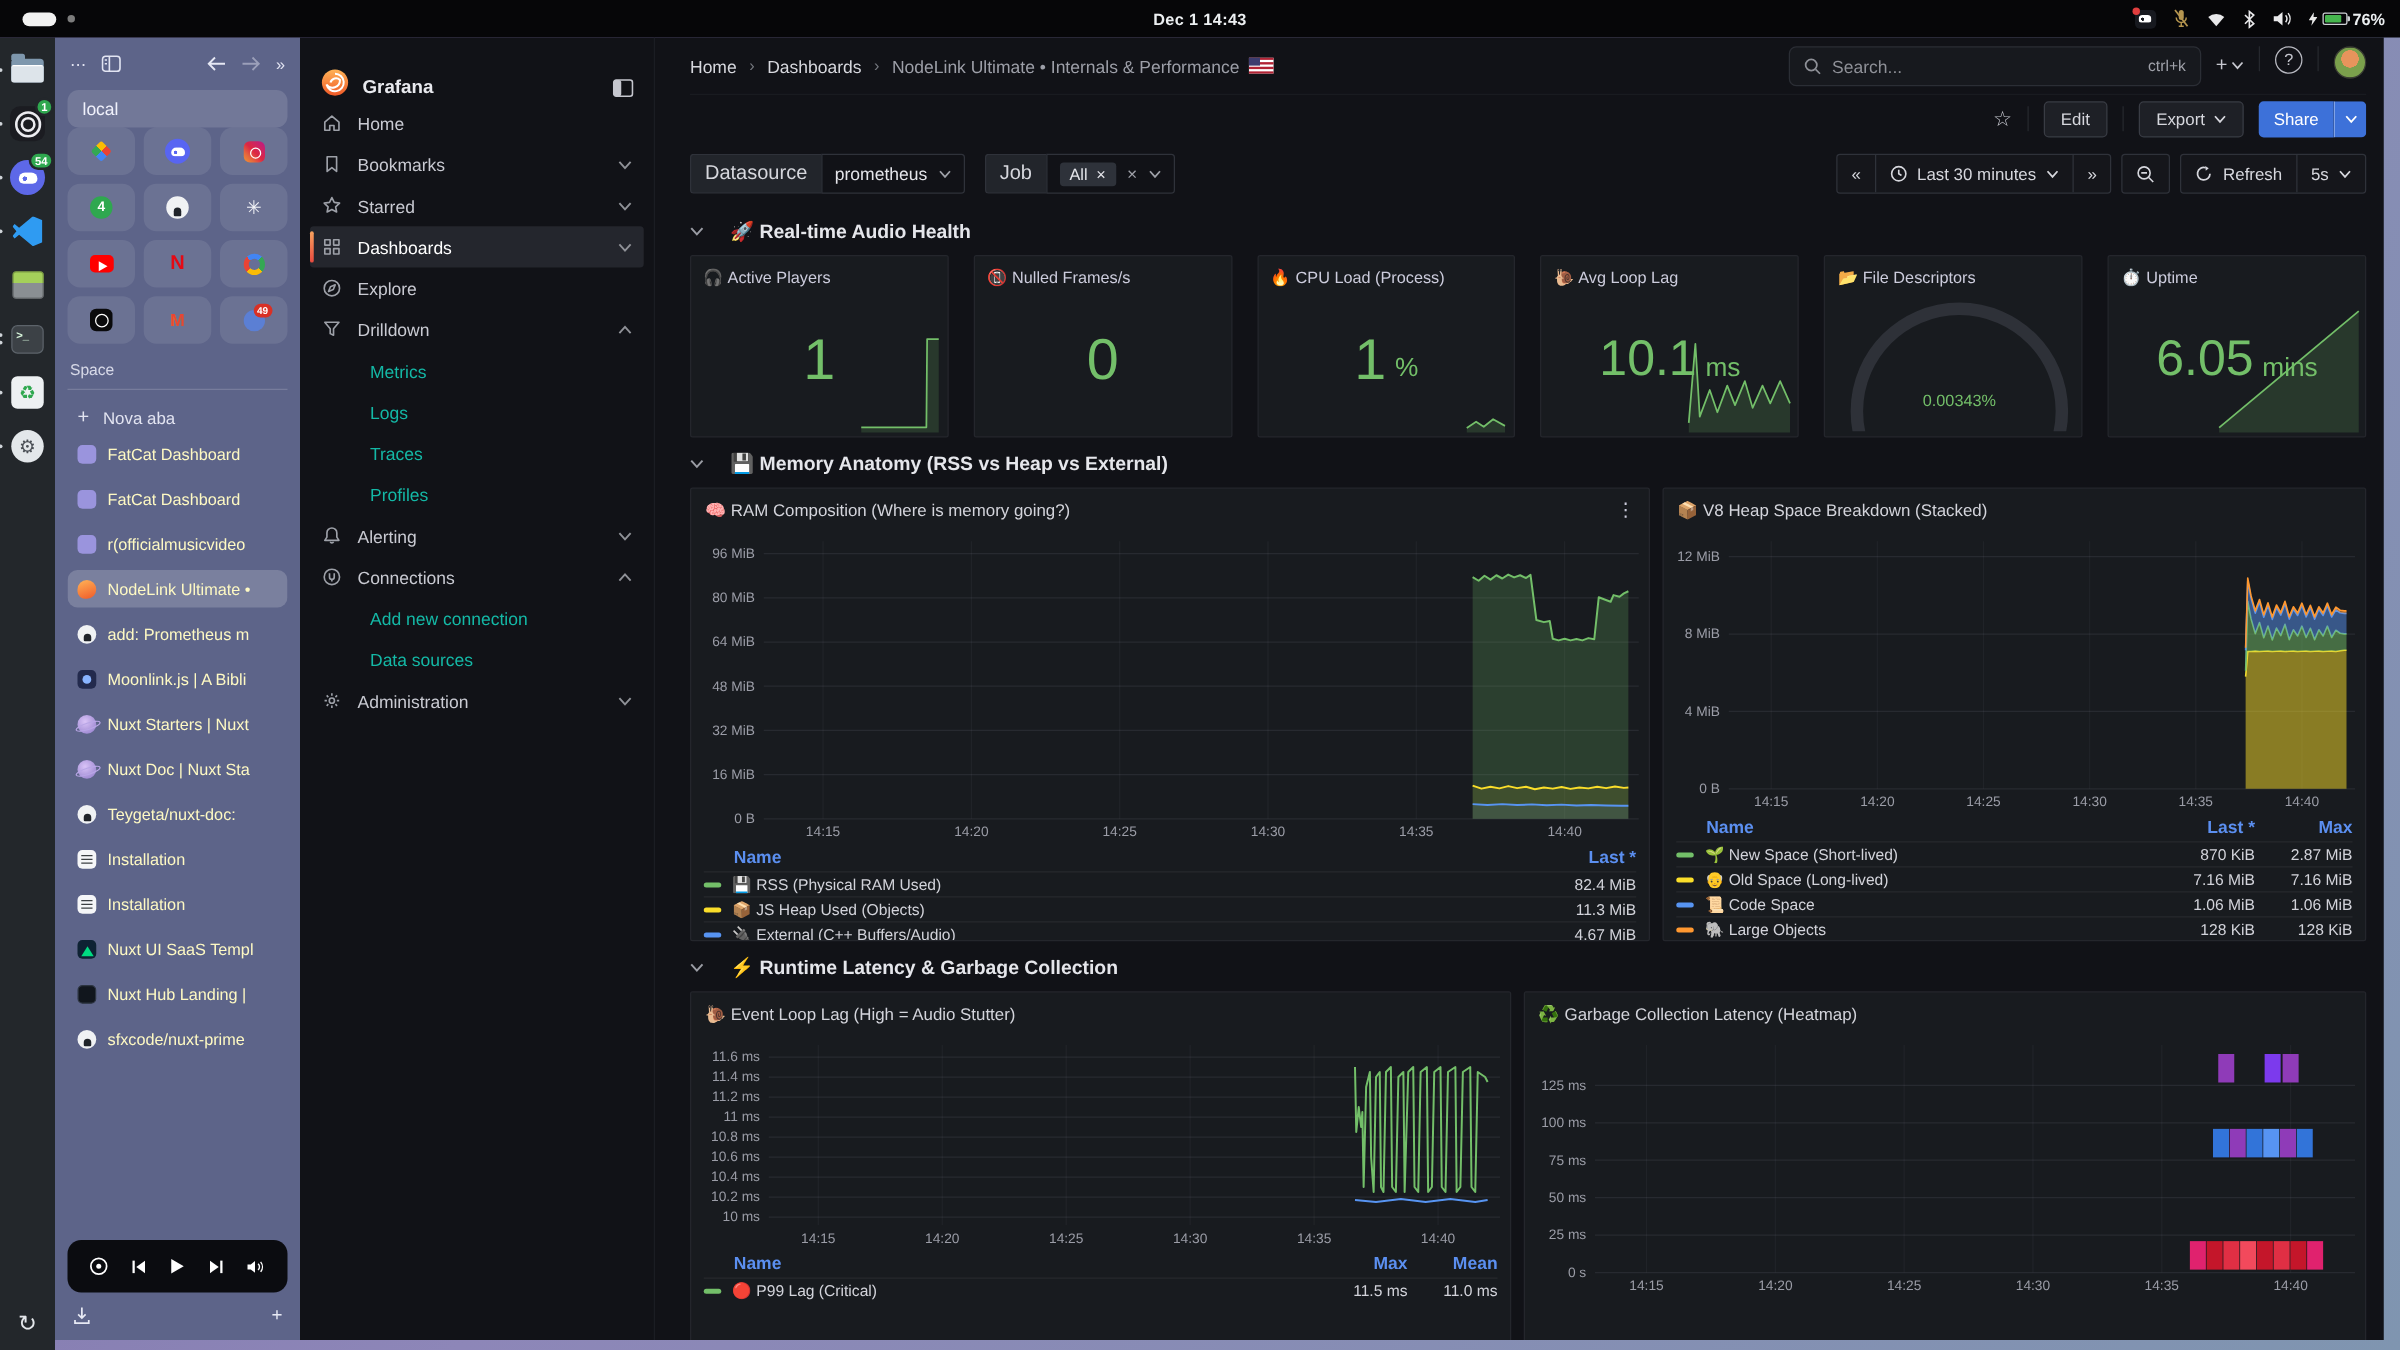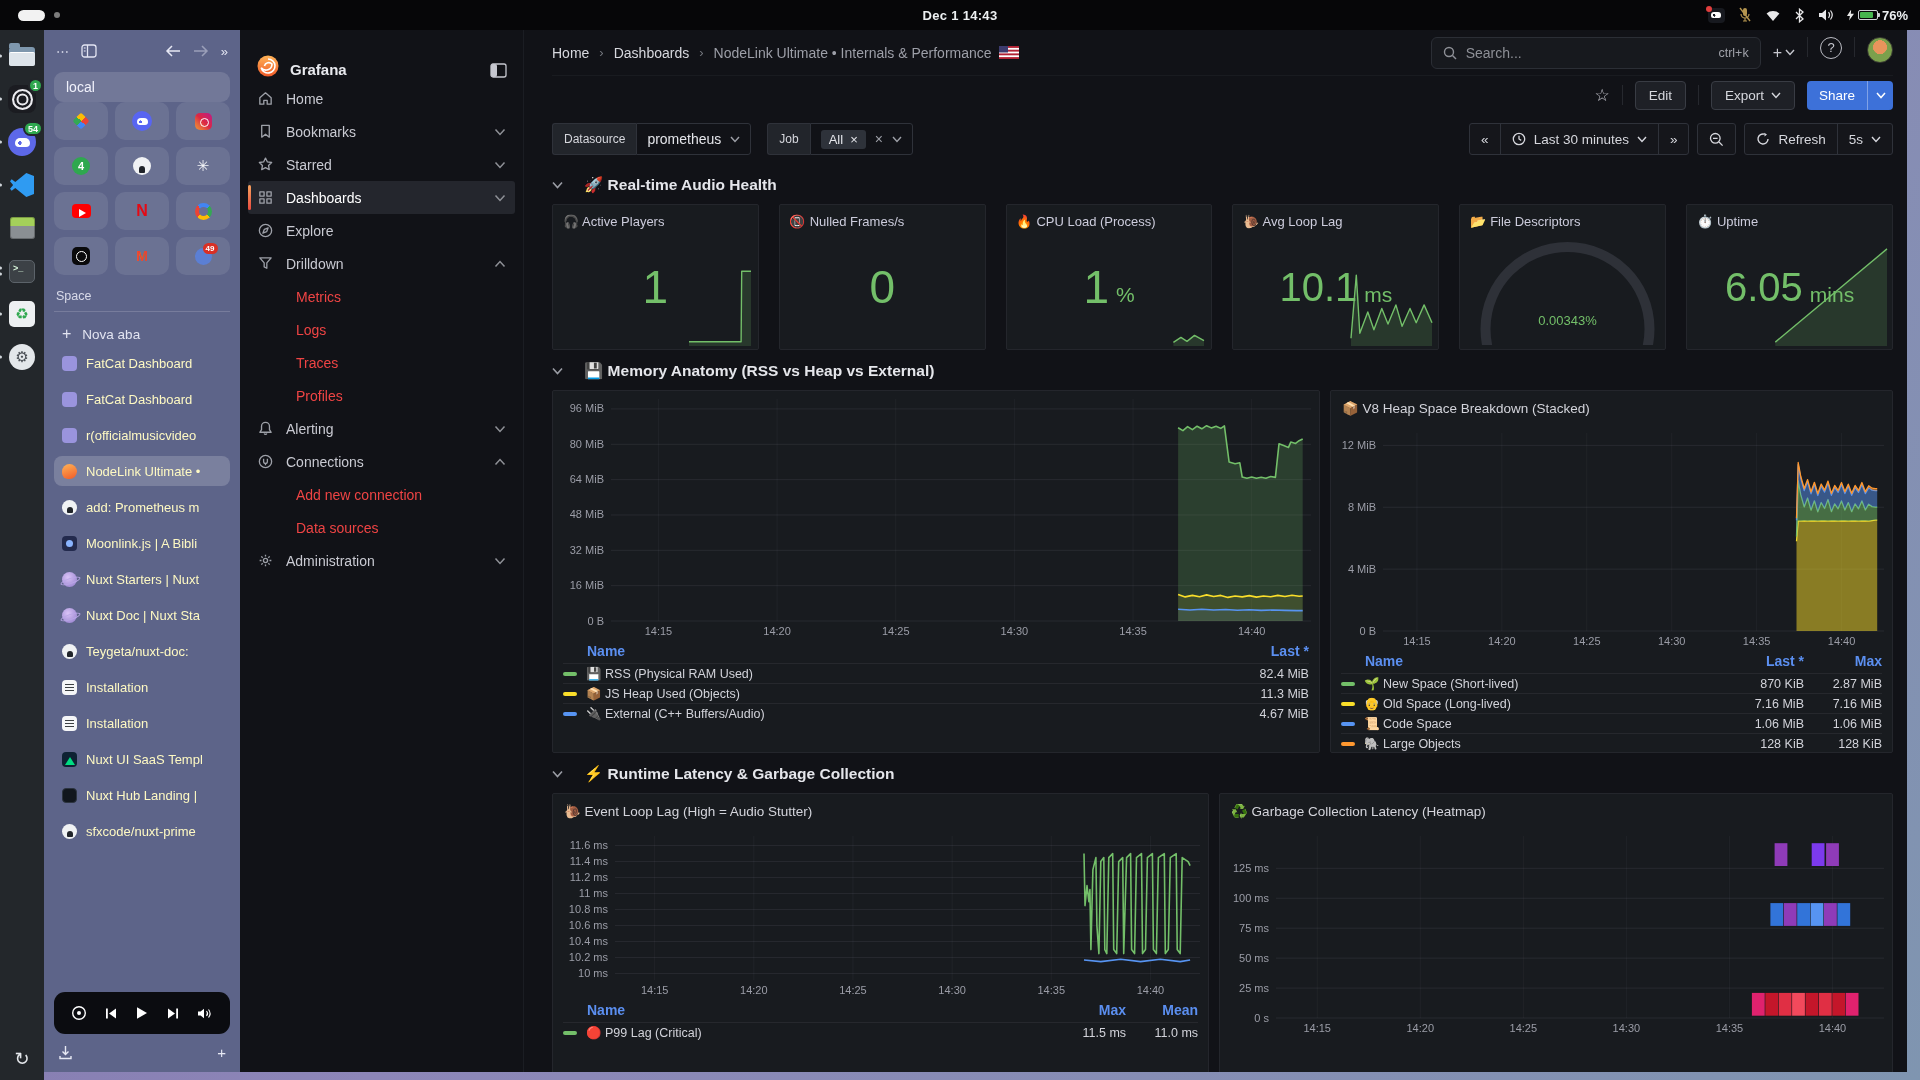--- a/index.html
+++ b/index.html
@@ -102,42 +102,42 @@
 
 .gwin{position:absolute;left:240px;top:30px;right:13px;bottom:8px;background:#111217;display:flex;overflow:hidden;z-index:6;color:#ccccdc}
 .gnav{width:284px;min-width:284px;border-right:1px solid #1b1d23;padding:6px 8px;display:flex;flex-direction:column;overflow:hidden}
 .gnav-head{display:flex;align-items:flex-end;gap:10px;height:42px;min-height:42px;padding:0 8px;margin-bottom:4px}
 .gnav-title{font-size:15px;color:#e8e9ee;font-weight:700;flex:1}
 .gnav-item{display:flex;align-items:center;gap:11px;height:33px;min-height:33px;border-radius:3px;padding:0 9px;color:#c9cad2;font-size:14px;position:relative}
 .gnav-item.sel{background:#24262d;color:#fff}
 .gnav-item.sel::before{content:"";position:absolute;left:0;top:4px;bottom:4px;width:3px;border-radius:2px;background:linear-gradient(#f8a35e,#e84a3f)}
 .gnav-item .nico{width:18px;min-width:18px;color:#9da0a8;display:flex}
 .gnav-item .chev{margin-left:auto;color:#8f9197;display:flex}
-.gnav-item.sub{padding-left:48px;color:#ef4444}
+.gnav-item.sub{padding-left:48px;color:#14b8a6}
 .gmain{flex:1;display:flex;flex-direction:column;padding:0 14px 0 28px;overflow:hidden}
 .ghead{display:flex;align-items:center;height:46px;min-height:46px;gap:8px;border-bottom:1px solid #191b20}
 .crumbs{display:flex;align-items:center;gap:10px;font-size:14px;color:#d7d8de}
 .crumb-sep{color:#75787f;font-size:13px}
 .crumb-last{color:#9d9fa8;display:flex;align-items:center;gap:7px}
 .ghead-right{margin-left:auto;display:flex;gap:12px}
 .gsearch{width:330px;height:32px;background:#17191e;border:1px solid #2b2e35;border-radius:6px;display:flex;align-items:center;gap:9px;padding:0 11px;color:#8e9097;font-size:14px}
 .kbd{margin-left:auto;font-size:12.5px;color:#9fa1a9}
 .icbtn{color:#c6c7cf;display:flex;align-items:center;gap:3px}
 .gdiv{width:1px;height:20px;background:#26282e}
 .help{width:22px;height:22px;border-radius:50%;border:1.5px solid #b9bac2;color:#c6c7cf;font-size:13px;display:flex;align-items:center;justify-content:center}
 .avatar{width:26px;height:26px;border-radius:50%;background:radial-gradient(circle at 50% 38%,#e8945c 0 36%,#7ba04c 37% 100%);border:1px solid #3a3d33}
 .gactions{display:flex;align-items:center;justify-content:flex-end;gap:12px;height:38px;min-height:38px}
 .btn{height:29px;padding:0 13px;border-radius:4px;background:#1e2026;border:1px solid #393c44;color:#d6d7dd;font-size:13.5px;display:flex;align-items:center;gap:7px}
 .share-grp{display:flex}
 .btn-primary{height:29px;padding:0 12px;background:#3d71d9;border:none;border-radius:4px 0 0 4px;color:#fff;font-size:13.5px;display:flex;align-items:center}
 .btn-primary-chev{width:26px;height:29px;background:#3d71d9;border-left:1px solid rgba(255,255,255,.35);border-radius:0 4px 4px 0;display:flex;align-items:center;justify-content:center;color:#fff}
 .star-btn{color:#c6c7cf;font-size:17px}
 .gcontrols{display:flex;align-items:center;height:50px;min-height:50px;gap:16px}
 .ctl-group{display:flex;height:32px}
-.ctl-label{background:#22252b;border:1px solid #2f323a;border-right:none;border-radius:3px 0 0 3px;display:flex;align-items:center;padding:0 11px;color:#d6d7dd;font-size:12px}
+.ctl-label{background:#22252b;border:1px solid #2f323a;border-right:none;border-radius:3px 0 0 3px;display:flex;align-items:center;padding:0 11px;color:#d6d7dd;font-size:16px}
 .ctl-value{background:#111217;border:1px solid #2f323a;border-radius:0 3px 3px 0;display:flex;align-items:center;gap:9px;padding:0 10px;color:#e4e5ea;font-size:14px}
 .chip{background:#2e323a;border-radius:3px;padding:2px 8px;font-size:13px;color:#e4e5ea;display:flex;gap:7px;align-items:center}
 .xdim{color:#9ea0a8}
 .ctl-right{margin-left:auto;display:flex;gap:8px;align-items:center}
 .tp{display:flex;height:32px;border:1px solid #2f323a;border-radius:3px;overflow:hidden;background:#15161b}
 .tp>div{display:flex;align-items:center;gap:8px;padding:0 11px;border-right:1px solid #2f323a;color:#d6d7dd;font-size:13.5px}
 .tp>div:last-child{border-right:none}
 .section-h{display:flex;align-items:center;gap:21px;height:38px;min-height:38px;color:#e5e6eb;font-size:15.5px;font-weight:700;margin-top:2px}
 .sec-chev{color:#9a9ca4;display:flex}
 .stats{display:grid;grid-template-columns:repeat(6,1fr);gap:20px;height:146px;min-height:146px}
@@ -766,20 +766,24 @@
         <span class="sec-chev">
             <svg class="icon" width="11" height="8" viewBox="0 0 11 8">
               <polyline points="1,1.5 5.5,6.5 10,1.5" stroke="#9a9ca4" fill="none" stroke-width="1.6"></polyline>
             </svg>
           </span>
         <span>💾 Memory Anatomy (RSS vs Heap vs External)</span>
       </div>
 
       <div class="mem">
         <div class="panel">
+          <div class="chart-title">
+              <span>🧠 RAM Composition (Where is memory going?)</span>
+              <span class="kebab">⋮</span>
+            </div>
           <div class="chart-host h-ram"><svg width="766" height="248">
                 <line x1="105.45762711864407" x2="105.45762711864407" y1="8" y2="230" stroke="rgba(204,204,220,0.05)"></line>
                 <text x="105.45762711864407" y="244" text-anchor="middle" fill="#9b9da7" font-size="11" font-family="Liberation Sans, sans-serif">14:15</text>
                 <line x1="224.10169491525423" x2="224.10169491525423" y1="8" y2="230" stroke="rgba(204,204,220,0.05)"></line>
                 <text x="224.10169491525423" y="244" text-anchor="middle" fill="#9b9da7" font-size="11" font-family="Liberation Sans, sans-serif">14:20</text>
                 <line x1="342.7457627118644" x2="342.7457627118644" y1="8" y2="230" stroke="rgba(204,204,220,0.05)"></line>
                 <text x="342.7457627118644" y="244" text-anchor="middle" fill="#9b9da7" font-size="11" font-family="Liberation Sans, sans-serif">14:25</text>
                 <line x1="461.3898305084746" x2="461.3898305084746" y1="8" y2="230" stroke="rgba(204,204,220,0.05)"></line>
                 <text x="461.3898305084746" y="244" text-anchor="middle" fill="#9b9da7" font-size="11" font-family="Liberation Sans, sans-serif">14:30</text>
                 <line x1="580.0338983050848" x2="580.0338983050848" y1="8" y2="230" stroke="rgba(204,204,220,0.05)"></line>

